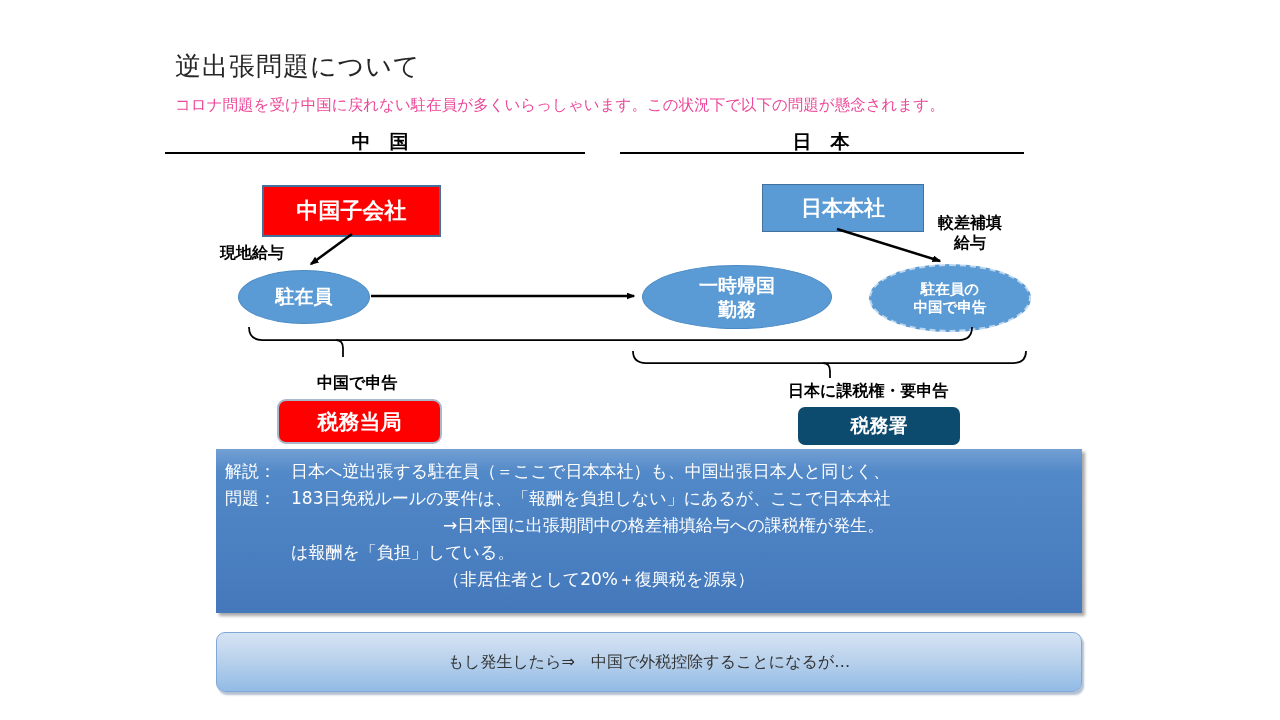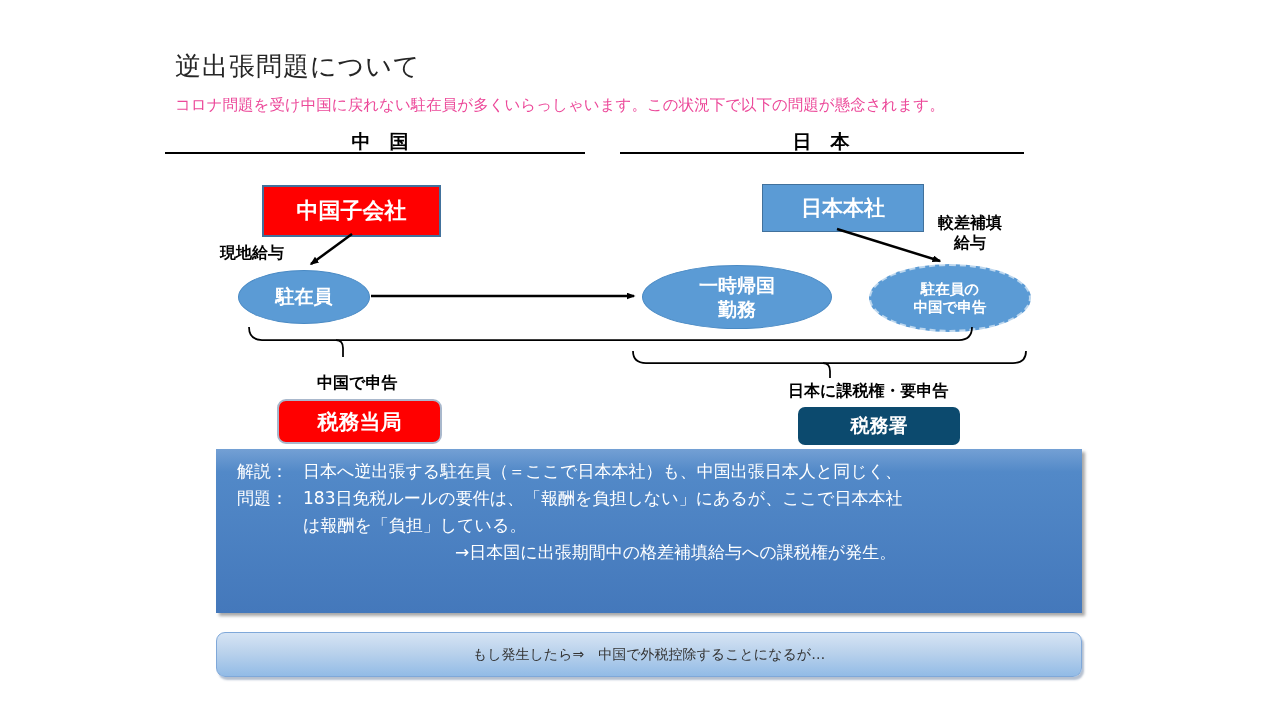--- a/index.html
+++ b/index.html
@@ -30,29 +30,29 @@
   .lbl-local{left:220px;top:206px;}
   .lbl-gap{left:925px;top:176px;width:90px;text-align:center;line-height:20px;}
   .lbl-china-filing{left:317px;top:336px;}
   .lbl-japan-taxright{left:788px;top:344px;}
 
   .pill{display:flex;align-items:center;justify-content:center;color:#fff;font-weight:bold;}
   .pill-china-tax{left:277px;top:362px;width:161px;height:41px;background:#FF0000;border:2px solid #A9B8CC;border-radius:9px;font-size:21px;}
   .pill-japan-tax{left:798px;top:370px;width:162px;height:38px;background:#0c4a6e;border-radius:7px;font-size:19px;}
 
   .panel{left:216px;top:412px;width:866px;height:164px;background:linear-gradient(180deg,#74A0D4 0%,#5289C8 14%,#4478BB 100%);
-         box-shadow:3px 3px 3px rgba(0,0,0,0.35);color:#fff;font-size:17px;padding:9px 12px 0 21px;box-sizing:border-box;}
+         box-shadow:3px 3px 3px rgba(0,0,0,0.35);color:#fff;font-size:17px;padding:9px 12px 0 9px;box-sizing:border-box;}
   .exp-row{display:flex;line-height:27px;}
   .exp-label{width:66px;flex:none;}
   .exp-row.indent{padding-left:218px;}
 
-  .conclusion{left:216px;top:595px;width:866px;height:45px;border:1.5px solid #7FA8D9;border-radius:9px;
+  .conclusion{left:216px;top:595px;width:866px;height:60px;border:1.5px solid #7FA8D9;border-radius:9px;
               background:linear-gradient(180deg,#D6E4F4 0%,#BAD2EC 45%,#92BBE6 100%);
               box-shadow:2px 3px 2px rgba(90,115,150,0.45);
-              display:flex;align-items:center;justify-content:center;font-size:14px;color:#333;box-sizing:border-box;}
+              display:flex;align-items:center;justify-content:center;font-size:16px;color:#333;box-sizing:border-box;}
 
   svg.overlay{position:absolute;left:0;top:0;width:1280px;height:720px;pointer-events:none;}
 </style>
 </head>
 <body>
 
 <div class="slide">
 
   <div class="abs title">逆出張問題について</div>
   <div class="abs subtitle">コロナ問題を受け中国に戻れない駐在員が多くいらっしゃいます。この状況下で以下の問題が懸念されます。</div>
@@ -107,26 +107,29 @@
 
   <div class="abs panel">
     <div class="exp-row">
       <span class="exp-label">解説：</span>
       <span class="exp-text">日本へ逆出張する駐在員（＝ここで日本本社）も、中国出張日本人と同じく、</span>
     </div>
     <div class="exp-row">
       <span class="exp-label">問題：</span>
       <span class="exp-text">183日免税ルールの要件は、「報酬を負担しない」にあるが、ここで日本本社</span>
     </div>
+    <div class="exp-row indent">
+      <span class="exp-text">→日本国に出張期間中の格差補填給与への課税権が発生。</span>
+    </div>
     <div class="exp-row">
       <span class="exp-label"></span>
       <span class="exp-text">は報酬を「負担」している。</span>
     </div>
     <div class="exp-row indent">
-      <span class="exp-text">→日本国に出張期間中の格差補填給与への課税権が発生。</span>
+      <span class="exp-text">（非居住者として20%＋復興税を源泉）</span>
     </div>
   </div>
 
   <div class="abs conclusion">
     <span>もし発生したら⇒　中国で外税控除することになるが…</span>
   </div>
 
 </div>
 
 </body></html>

